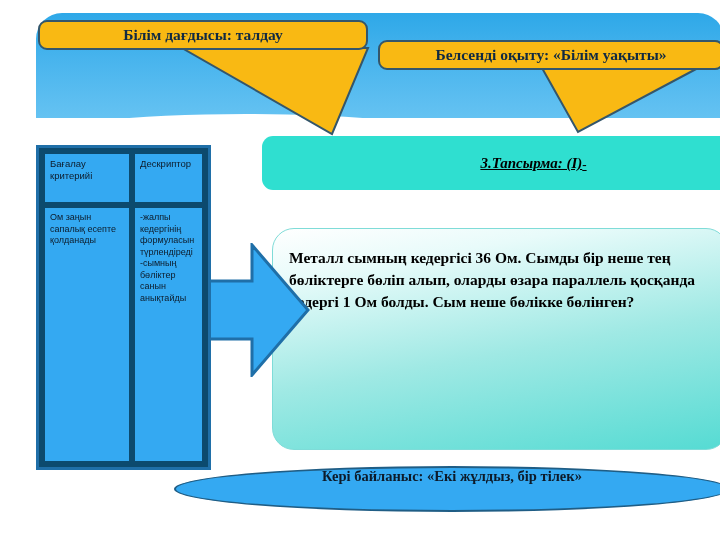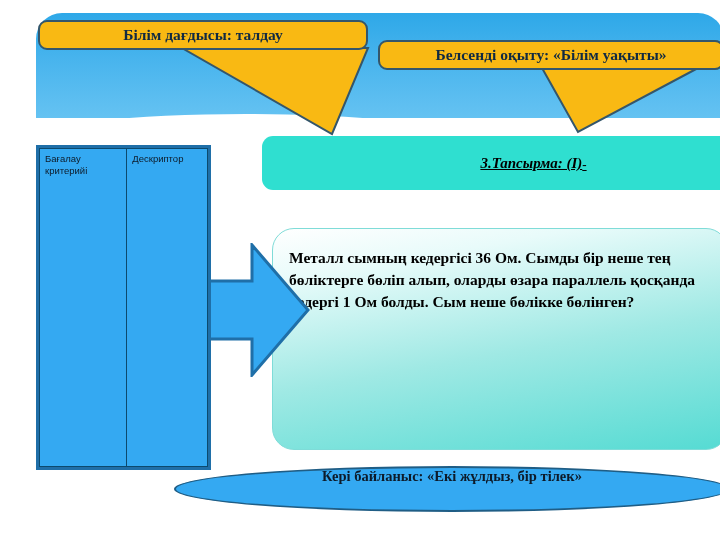--- a/index.html
+++ b/index.html
@@ -161,21 +161,21 @@
     box-sizing: border-box;
     z-index: 6;
   }
   #criteria-table table {
     width: 100%;
     height: 100%;
     border-collapse: collapse;
     table-layout: fixed;
   }
   #criteria-table td {
-    border: 1px solid #0c4a6e;
+    border: 6px solid #0c4a6e;
     vertical-align: top;
     padding: 4px 4px 4px 5px;
     color: #0d1b2a;
     font-family: "Liberation Sans", "DejaVu Sans", sans-serif;
     font-size: 9px;
     line-height: 11.5px;
     word-wrap: break-word;
     overflow-wrap: break-word;
   }
   #criteria-table .col-a { width: 46%; }
@@ -242,20 +242,24 @@
     <polygon points="2,38 52,38 52,2 108,67 52,132 52,96 2,96" fill="#34a9f2" stroke="#1f6fa8" stroke-width="3" stroke-linejoin="miter"></polygon>
   </svg>
 
   <div id="criteria-table">
     <table>
       <tbody>
         <tr class="hdr-row">
           <td class="col-a">Бағалау критерийі</td>
           <td>Дескриптор</td>
         </tr>
+        <tr>
+          <td class="col-a">Ом заңын сапалық есепте қолданады</td>
+          <td>-жалпы кедергінің формуласын түрлендіреді -сымның бөліктер санын анықтайды</td>
+        </tr>
       </tbody>
     </table>
   </div>
 
   <div id="feedback-ellipse">
     <span class="fb-text">Кері байланыс: «Екі жұлдыз, бір тілек»</span>
   </div>
 
 </div>
 

